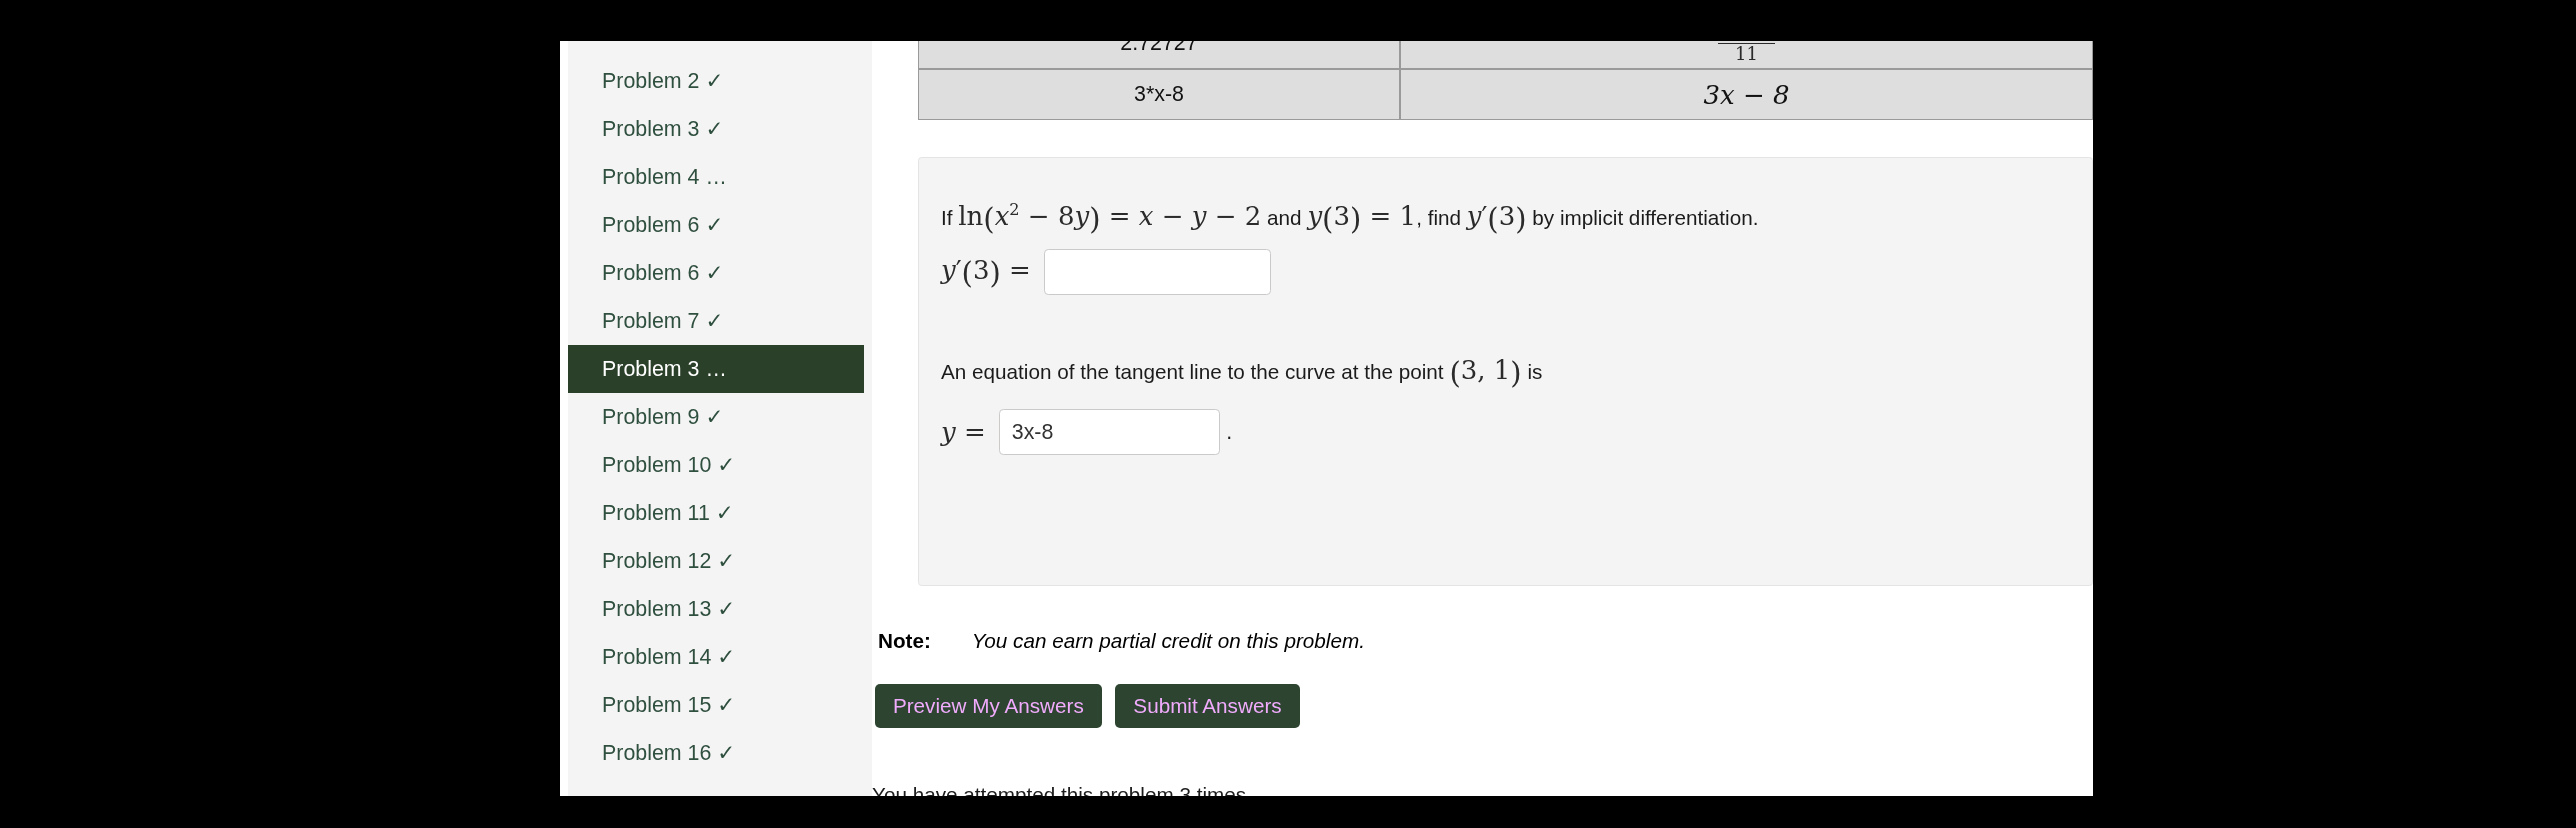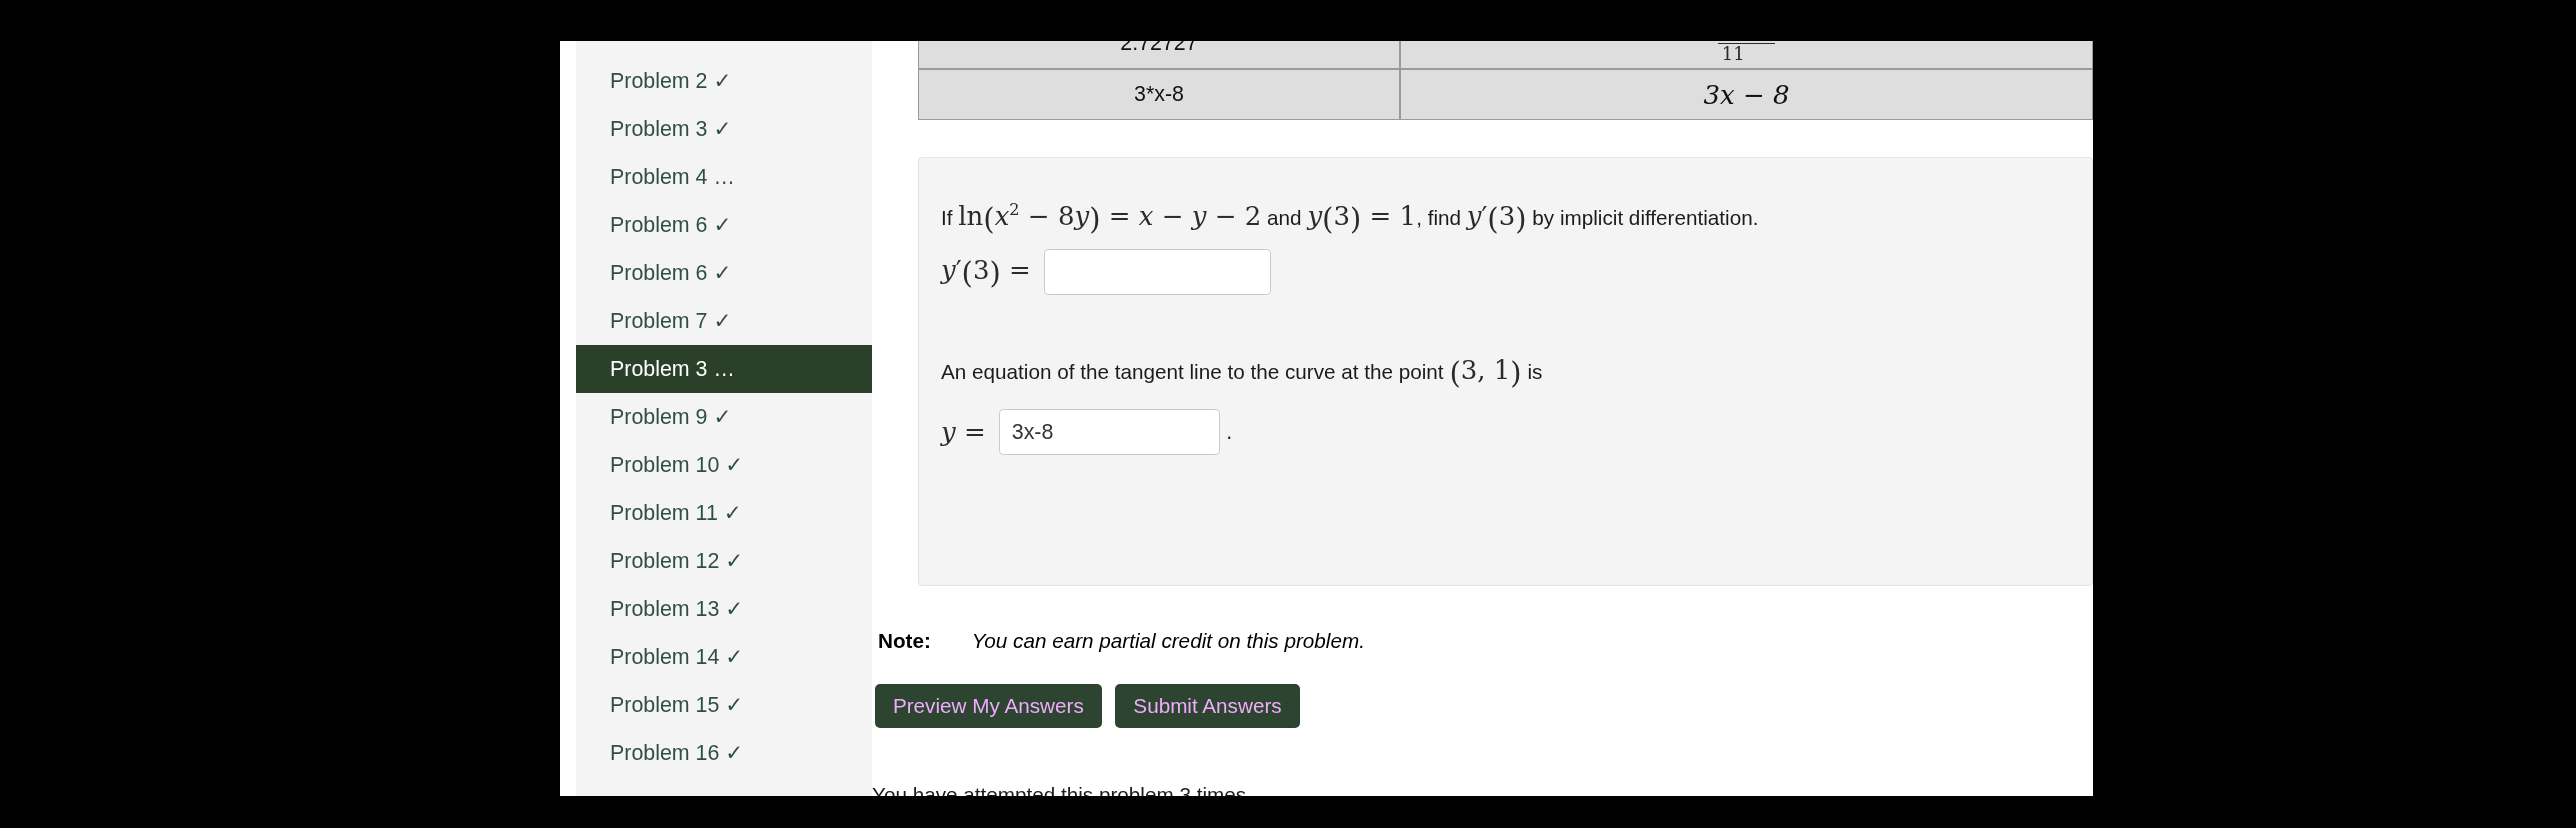--- a/index.html
+++ b/index.html
@@ -21,21 +21,21 @@
     top: 41px;
     width: 1533px;
     height: 755px;
     background: #ffffff;
     overflow: hidden;
   }
 
   
   #sidebar {
     position: absolute;
-    left: 16px;
+    left: 8px;
     top: 0px;
     width: 312px;
     height: 755px;
     background: #f4f4f4;
     border-right: 0.7px solid #e2e2e2;
     box-sizing: border-box;
     overflow: hidden;
   }
   .side-item {
     position: relative;
@@ -89,21 +89,21 @@
   #result-table td.col-left { width: 482px; }
   #result-table td.col-right { width: 693px; }
   .mathfont {
     font-family: "DejaVu Serif", serif;
     font-style: italic;
     color: #2b2b2b;
   }
   .frac {
     display: inline-block;
     vertical-align: middle;
-    text-align: left;
+    text-align: center;
     font-family: "DejaVu Serif", serif;
     font-style: normal;
     font-size: 18px;
     line-height: 1.08;
     color: #2b2b2b;
   }
   .frac .num { display: block; padding: 0 3.6px; }
   .frac .den { display: block; border-top: 1.4px solid #2b2b2b; padding: 0 3.6px; }
 
   

